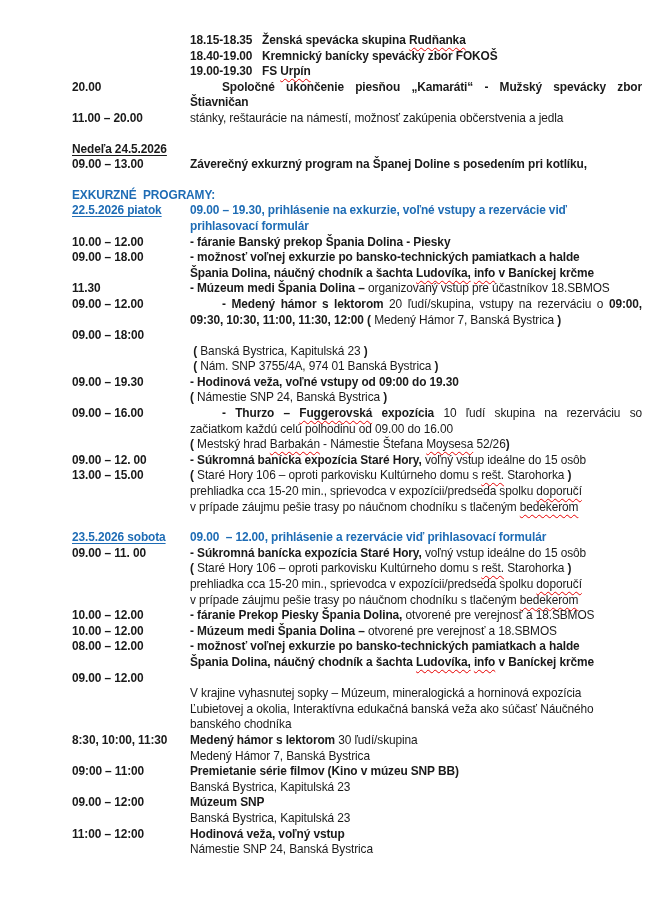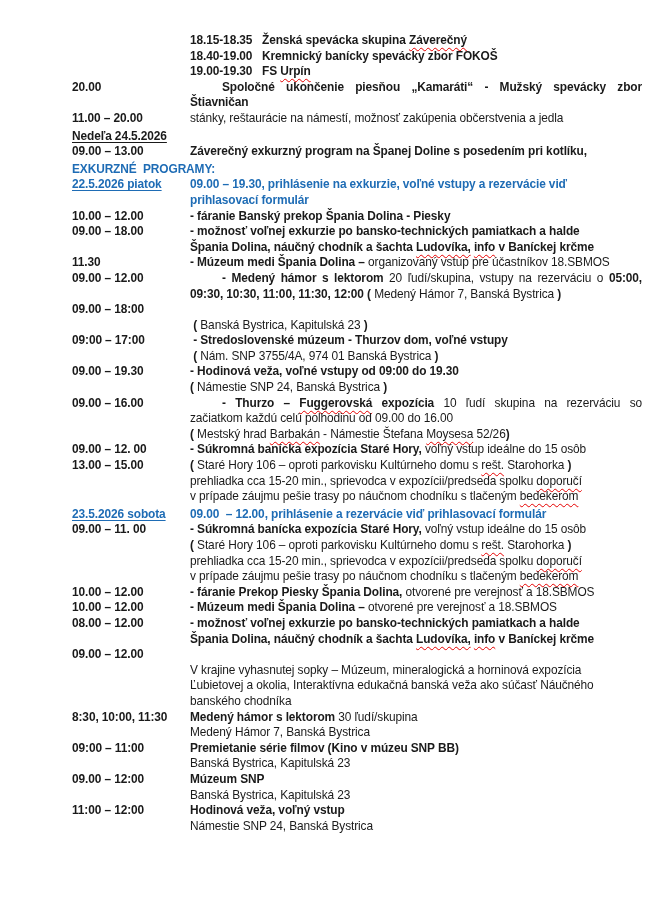--- a/index.html
+++ b/index.html
@@ -3,39 +3,39 @@
 <meta charset="utf-8">
 <style>
   html,body{margin:0;padding:0;}
   body{
     width:652px;height:909px;background:#ffffff;
     font-family:"Liberation Sans",sans-serif;
     color:#1a1a1a;overflow:hidden;
   }
   .doc{padding:33px 10px 0 72px;}
   .row{display:flex;font-size:11.9px;line-height:15.6px;letter-spacing:-0.1px;}
-  .row.gap{margin-top:2px;align-items:center;}
+  .row.gap{margin-top:15px;align-items:center;}
   .time{flex:0 0 118px;white-space:pre;overflow:visible;}
   .desc{width:450px;white-space:pre;}
   .row.justify .desc{white-space:normal;text-align:justify;text-align-last:justify;margin-left:32px;}
   .f-b{font-weight:bold;}
   .f-i{}
   .f-B{color:#1e6cb5;}
   .f-u{text-decoration:underline;text-decoration-thickness:1.2px;text-underline-offset:2px;}
   .f-s{text-decoration:underline wavy #e60000 1px;text-underline-offset:2.5px;text-decoration-skip-ink:none;}
   .f-b.f-u{text-decoration:underline;text-decoration-thickness:1.2px;}
 </style>
 </head>
 <body>
 
 <div class="doc">
   <div id="schedule">
       <div class="row">
         <div class="time"></div>
-        <div class="desc"><span class="f-b">18.15-18.35   Ženská spevácka skupina </span><span class="f-b f-s">Záverečný</span></div>
+        <div class="desc"><span class="f-b">18.15-18.35   Ženská spevácka skupina </span><span class="f-b f-s">Rudňanka</span></div>
       </div>
       <div class="row">
         <div class="time"></div>
         <div class="desc"><span class="f-b">18.40-19.00   Kremnický banícky spevácky zbor FOKOŠ</span></div>
       </div>
       <div class="row">
         <div class="time"></div>
         <div class="desc"><span class="f-b">19.00-19.30   FS </span><span class="f-b f-s">Urpín</span></div>
       </div>
       <div class="row justify">
@@ -84,36 +84,32 @@
       <div class="row">
         <div class="time"></div>
         <div class="desc"><span class="f-b">Špania Dolina, náučný chodník a šachta </span><span class="f-b f-s">Ludovíka,</span><span class="f-b"> </span><span class="f-b f-s">info</span><span class="f-b"> v Baníckej krčme</span></div>
       </div>
       <div class="row">
         <div class="time"><span class="f-b">11.30</span></div>
         <div class="desc"><span class="f-b">- Múzeum medi Špania Dolina – </span><span>organizovaný vstup pre účastníkov 18.SBMOS</span></div>
       </div>
       <div class="row justify">
         <div class="time"><span class="f-b">09.00 – 12.00</span></div>
-        <div class="desc"><span class="f-b">- Medený hámor s lektorom </span><span>20 ľudí/skupina, vstupy na rezerváciu o </span><span class="f-b">05:00,</span></div>
+        <div class="desc"><span class="f-b">- Medený hámor s lektorom </span><span>20 ľudí/skupina, vstupy na rezerváciu o </span><span class="f-b">09:00,</span></div>
       </div>
       <div class="row">
         <div class="time"></div>
         <div class="desc"><span class="f-b">09:30, 10:30, 11:00, 11:30, 12:00 ( </span><span class="f-i">Medený Hámor 7, Banská Bystrica </span><span class="f-b">)</span></div>
       </div>
       <div class="row">
         <div class="time"><span class="f-b">09.00 – 18:00</span></div>
       </div>
       <div class="row">
         <div class="time"></div>
         <div class="desc"><span class="f-b"> ( </span><span class="f-i">Banská Bystrica, Kapitulská 23 </span><span class="f-b">)</span></div>
-      </div>
-      <div class="row">
-        <div class="time"><span class="f-b">09:00 – 17:00</span></div>
-        <div class="desc"><span class="f-b"> - Stredoslovenské múzeum - Thurzov dom, voľné vstupy</span></div>
       </div>
       <div class="row">
         <div class="time"></div>
         <div class="desc"><span class="f-b"> ( </span><span class="f-i">Nám. SNP 3755/4A, 974 01 Banská Bystrica </span><span class="f-b">)</span></div>
       </div>
       <div class="row">
         <div class="time"><span class="f-b">09.00 – 19.30</span></div>
         <div class="desc"><span class="f-b">- Hodinová veža, voľné vstupy od 09:00 do 19.30</span></div>
       </div>
       <div class="row">

